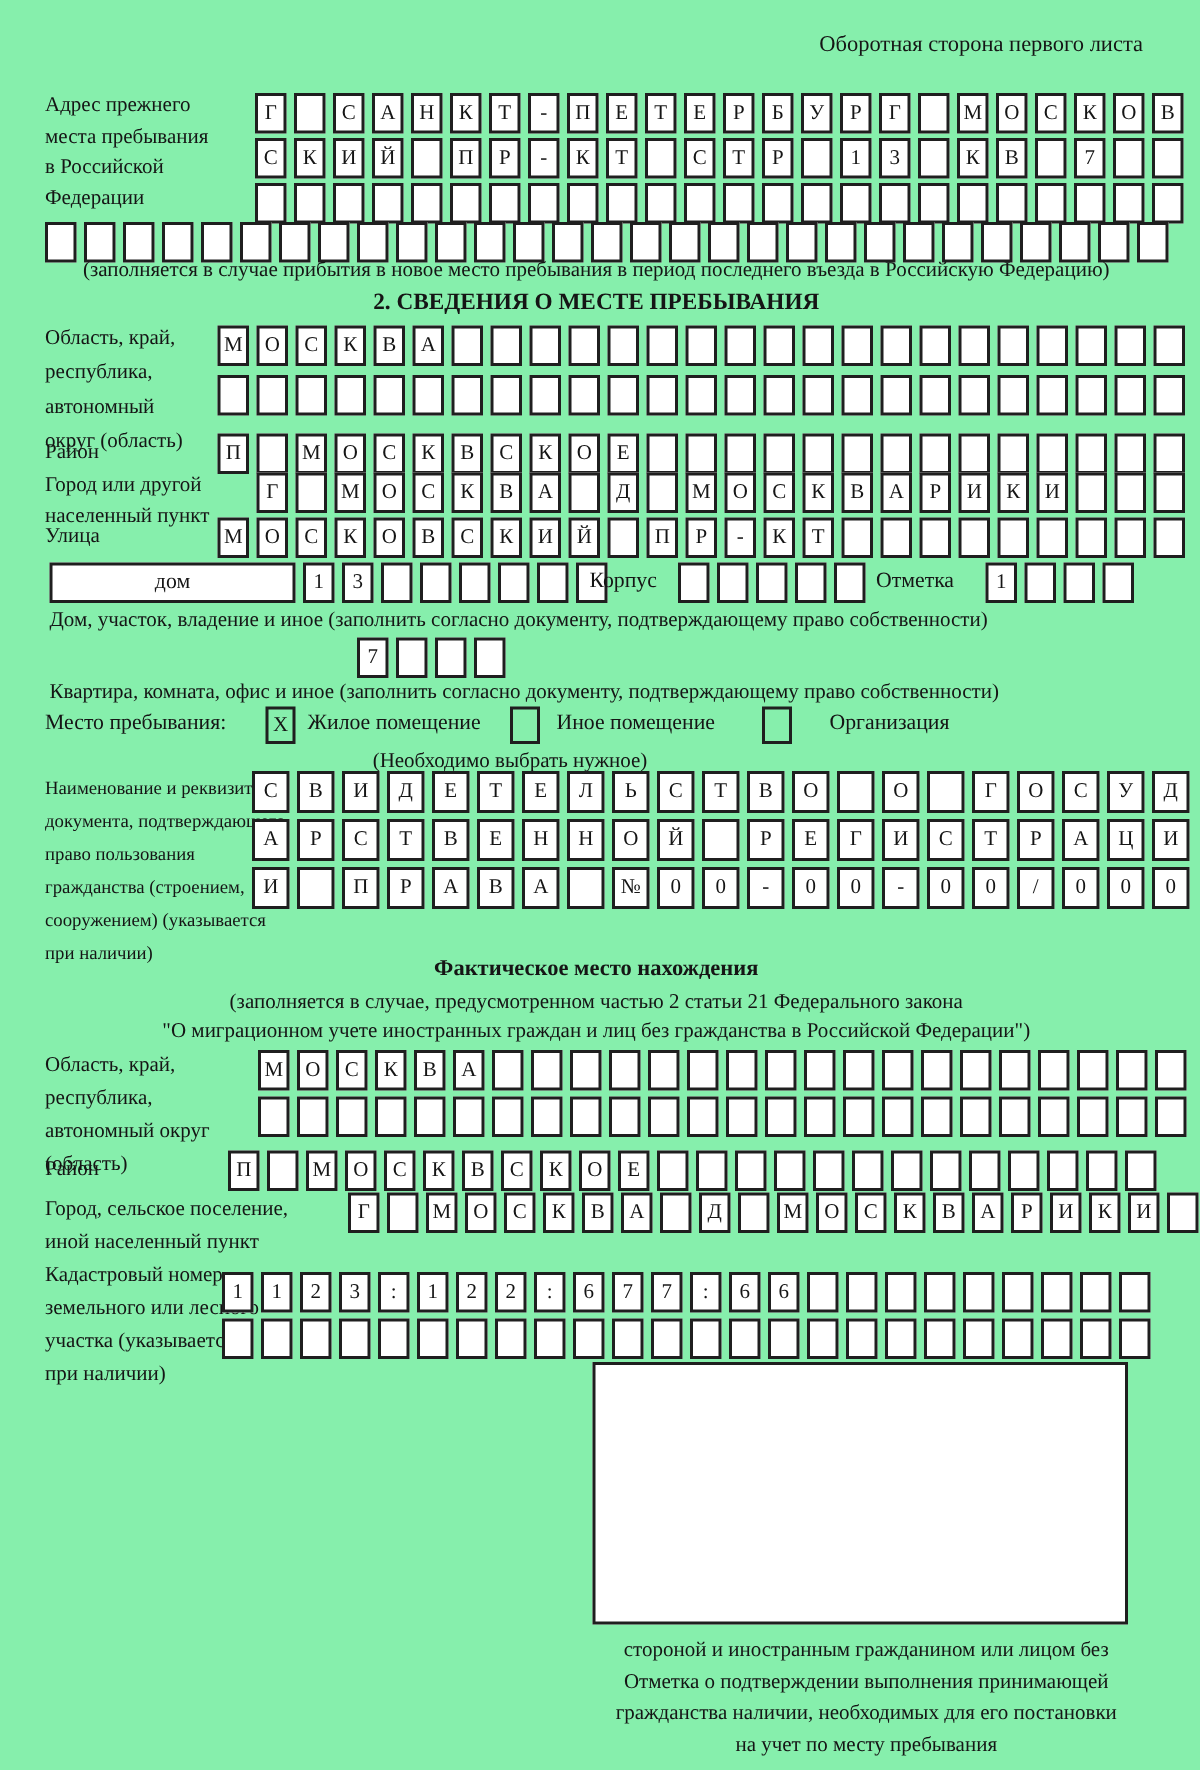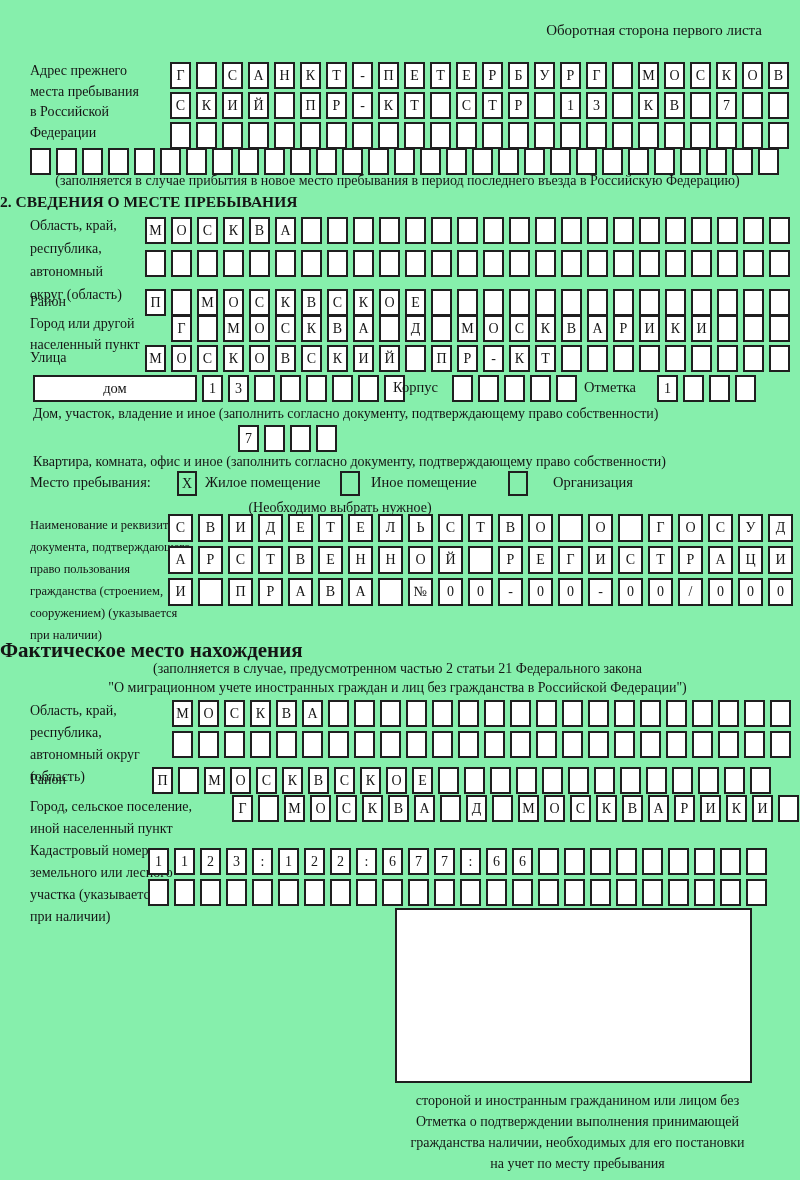--- a/index.html
+++ b/index.html
@@ -14,21 +14,21 @@
   .lbl div { white-space:nowrap; }
   .row { position:absolute; display:flex; gap:5px; }
   .cell {
     width:21px; height:27px; border:2px solid #1f1f1f; background:#fff;
     display:flex; align-items:center; justify-content:center;
     font-size:14px; font-family:"Liberation Serif", serif;
   }
   .wide .cell { width:25px; height:28px; }
   .cap { position:absolute; font-size:14px; white-space:nowrap; }
   .cap.center { text-align:center; white-space:normal; }
-  .title { position:absolute; font-weight:bold; font-size:15.5px; }
+  .title { position:absolute; font-weight:bold; font-size:15.5px; text-align:center; }
   .namebox {
     position:absolute; border:2px solid #1f1f1f; background:#fff;
     display:flex; align-items:center; justify-content:center; font-size:14.5px;
   }
   .chk {
     position:absolute; width:20px; height:25px; border:2px solid #1f1f1f;
     display:flex; align-items:center; justify-content:center; font-size:14px;
   }
   .opt { position:absolute; font-size:14.5px; white-space:nowrap; }
   #stamp-box { position:absolute; border:2px solid #1f1f1f; background:#fff; }
@@ -430,21 +430,21 @@
       <div class="cell">0</div>
       <div class="cell">-</div>
       <div class="cell">0</div>
       <div class="cell">0</div>
       <div class="cell">/</div>
       <div class="cell">0</div>
       <div class="cell">0</div>
       <div class="cell">0</div>
     </div>
 
-  <div class="title" style="left:0; top:638px; width:795px; font-size:21px;">Фактическое место нахождения</div>
+  <div class="title" style="left:0; top:638px; width:795px; font-size:15px;">Фактическое место нахождения</div>
   <div class="cap center" style="left:0; top:661px; width:795px;">(заполняется в случае, предусмотренном частью 2 статьи 21 Федерального закона</div>
   <div class="cap center" style="left:0; top:680px; width:795px;">"О миграционном учете иностранных граждан и лиц без гражданства в Российской Федерации")</div>
 
   <div class="lbl" style="left:30px; top:700px; line-height:22px;">
     <div>Область, край,</div>
     <div>республика,</div>
     <div>автономный округ</div>
     <div>(область)</div>
   </div>
   <div class="row" style="left:172px; top:700px;">

